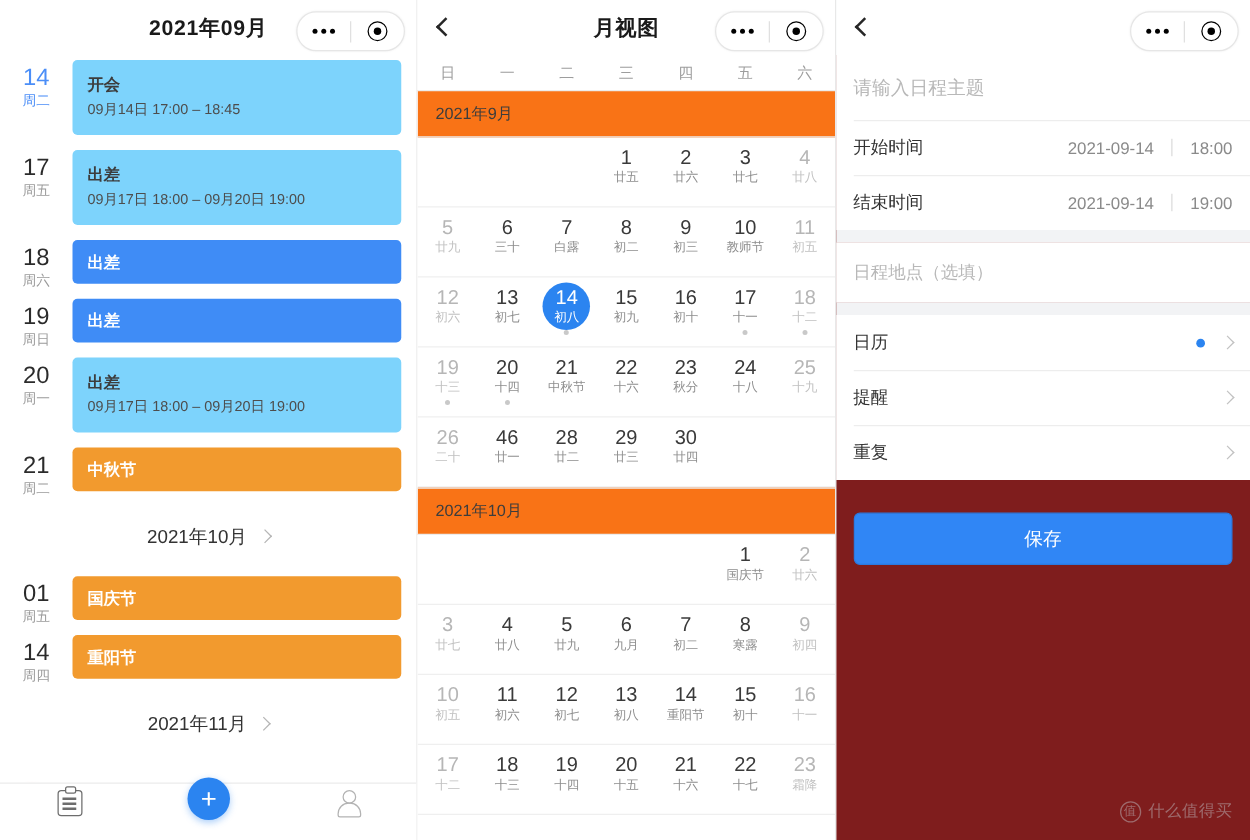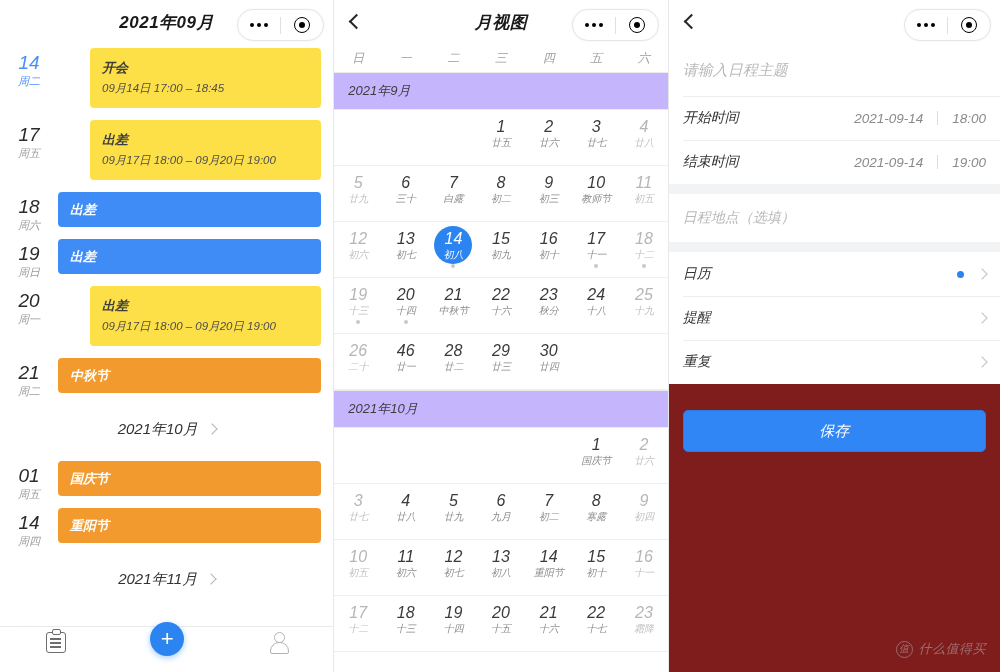--- a/index.html
+++ b/index.html
@@ -1,21 +1,21 @@
 <!DOCTYPE html>
 <html><head>
 <meta charset="utf-8">
 <style>
   * { box-sizing: border-box; margin: 0; padding: 0; }
   html, body {
     width: 1000px; height: 672px;
     font-family: "Liberation Sans", "DejaVu Sans", sans-serif;
     background: #ffffff; overflow: hidden;
   }
-  .screens { display: flex; width: 1000px; height: 672px; font-style: italic; }
+  .screens { display: flex; width: 1000px; height: 672px; }
   .panel { width: 334px; height: 672px; position: relative; overflow: hidden; background: #fff; }
   .panel.p3 { width: 332px; background: #f2f3f5; }
   .divider-v { width: 1px; background: #e8e8e8; height: 672px; }
 
   
   .navbar {
     height: 44px; display: flex; align-items: center;
     position: relative; background: #fff; padding: 0 10px;
   }
   .nav-title {
@@ -60,21 +60,21 @@
   }
   .day-num { font-size: 19px; color: #2b2b2b; line-height: 22px; font-weight: 400; }
   .day-wk  { font-size: 11px; color: #9a9a9a; line-height: 14px; }
   .day-col.today .day-num, .day-col.today .day-wk { color: #4b8ef7; }
   .evt {
     flex: 1; border-radius: 4px; padding: 10px 12px; margin: 4px 0 8px 0;
     min-height: 30px;
   }
   .evt-title { font-size: 13px; line-height: 19px; font-weight: 600; }
   .evt-sub { font-size: 11.5px; line-height: 19px; margin-top: 2px; }
-  .evt.light { background: #fde047; margin-left: 32px; }
+  .evt.light { background: #7dd3fc; }
   .evt.light .evt-title { color: #3c3c3c; }
   .evt.light .evt-sub { color: #4d4d4d; }
   .evt.solid { background: #3f8cf6; }
   .evt.solid .evt-title { color: #ffffff; }
   .evt.orange { background: #f29a2e; }
   .evt.orange .evt-title { color: #ffffff; }
   .evt.compact { padding: 8px 12px; }
 
   .month-sep {
     display: flex; align-items: center; justify-content: center; gap: 10px;
@@ -119,21 +119,21 @@
     width: 34px; height: 34px; border-radius: 50%; background: #2b84f0; color: #fff;
     display: flex; align-items: center; justify-content: center; margin: -10px auto 0;
     font-size: 22px; line-height: 1; font-weight: 300;
     box-shadow: 0 2px 6px rgba(43,132,240,.4);
   }
 
   
   .wk-head { display: flex; height: 28px; align-items: center; background: #fff; }
   .wk-head div { flex: 1; text-align: center; font-size: 12px; color: #9d9d9d; }
   .month-band {
-    height: 38px; background: #c4b5fd; display: flex; align-items: center;
+    height: 38px; background: #f97316; display: flex; align-items: center;
     padding-left: 14px; font-size: 13px; color: #3d3d3d;
     border-top: .5px solid #ececec; border-bottom: .5px solid #ececec;
   }
   .grid-week { display: flex; border-bottom: .5px solid #efefef; height: 56px; }
   .cell { flex: 1; text-align: center; padding-top: 7px; position: relative; }
   .cell .d { font-size: 16px; color: #3a3a3a; line-height: 19px; }
   .cell .l { font-size: 10px; color: #8d8d8d; line-height: 14px; display: block; }
   .cell.weekend .d { color: #b6b6b6; }
   .cell.weekend .l { color: #c1c1c1; }
   .cell.sel .marker {

